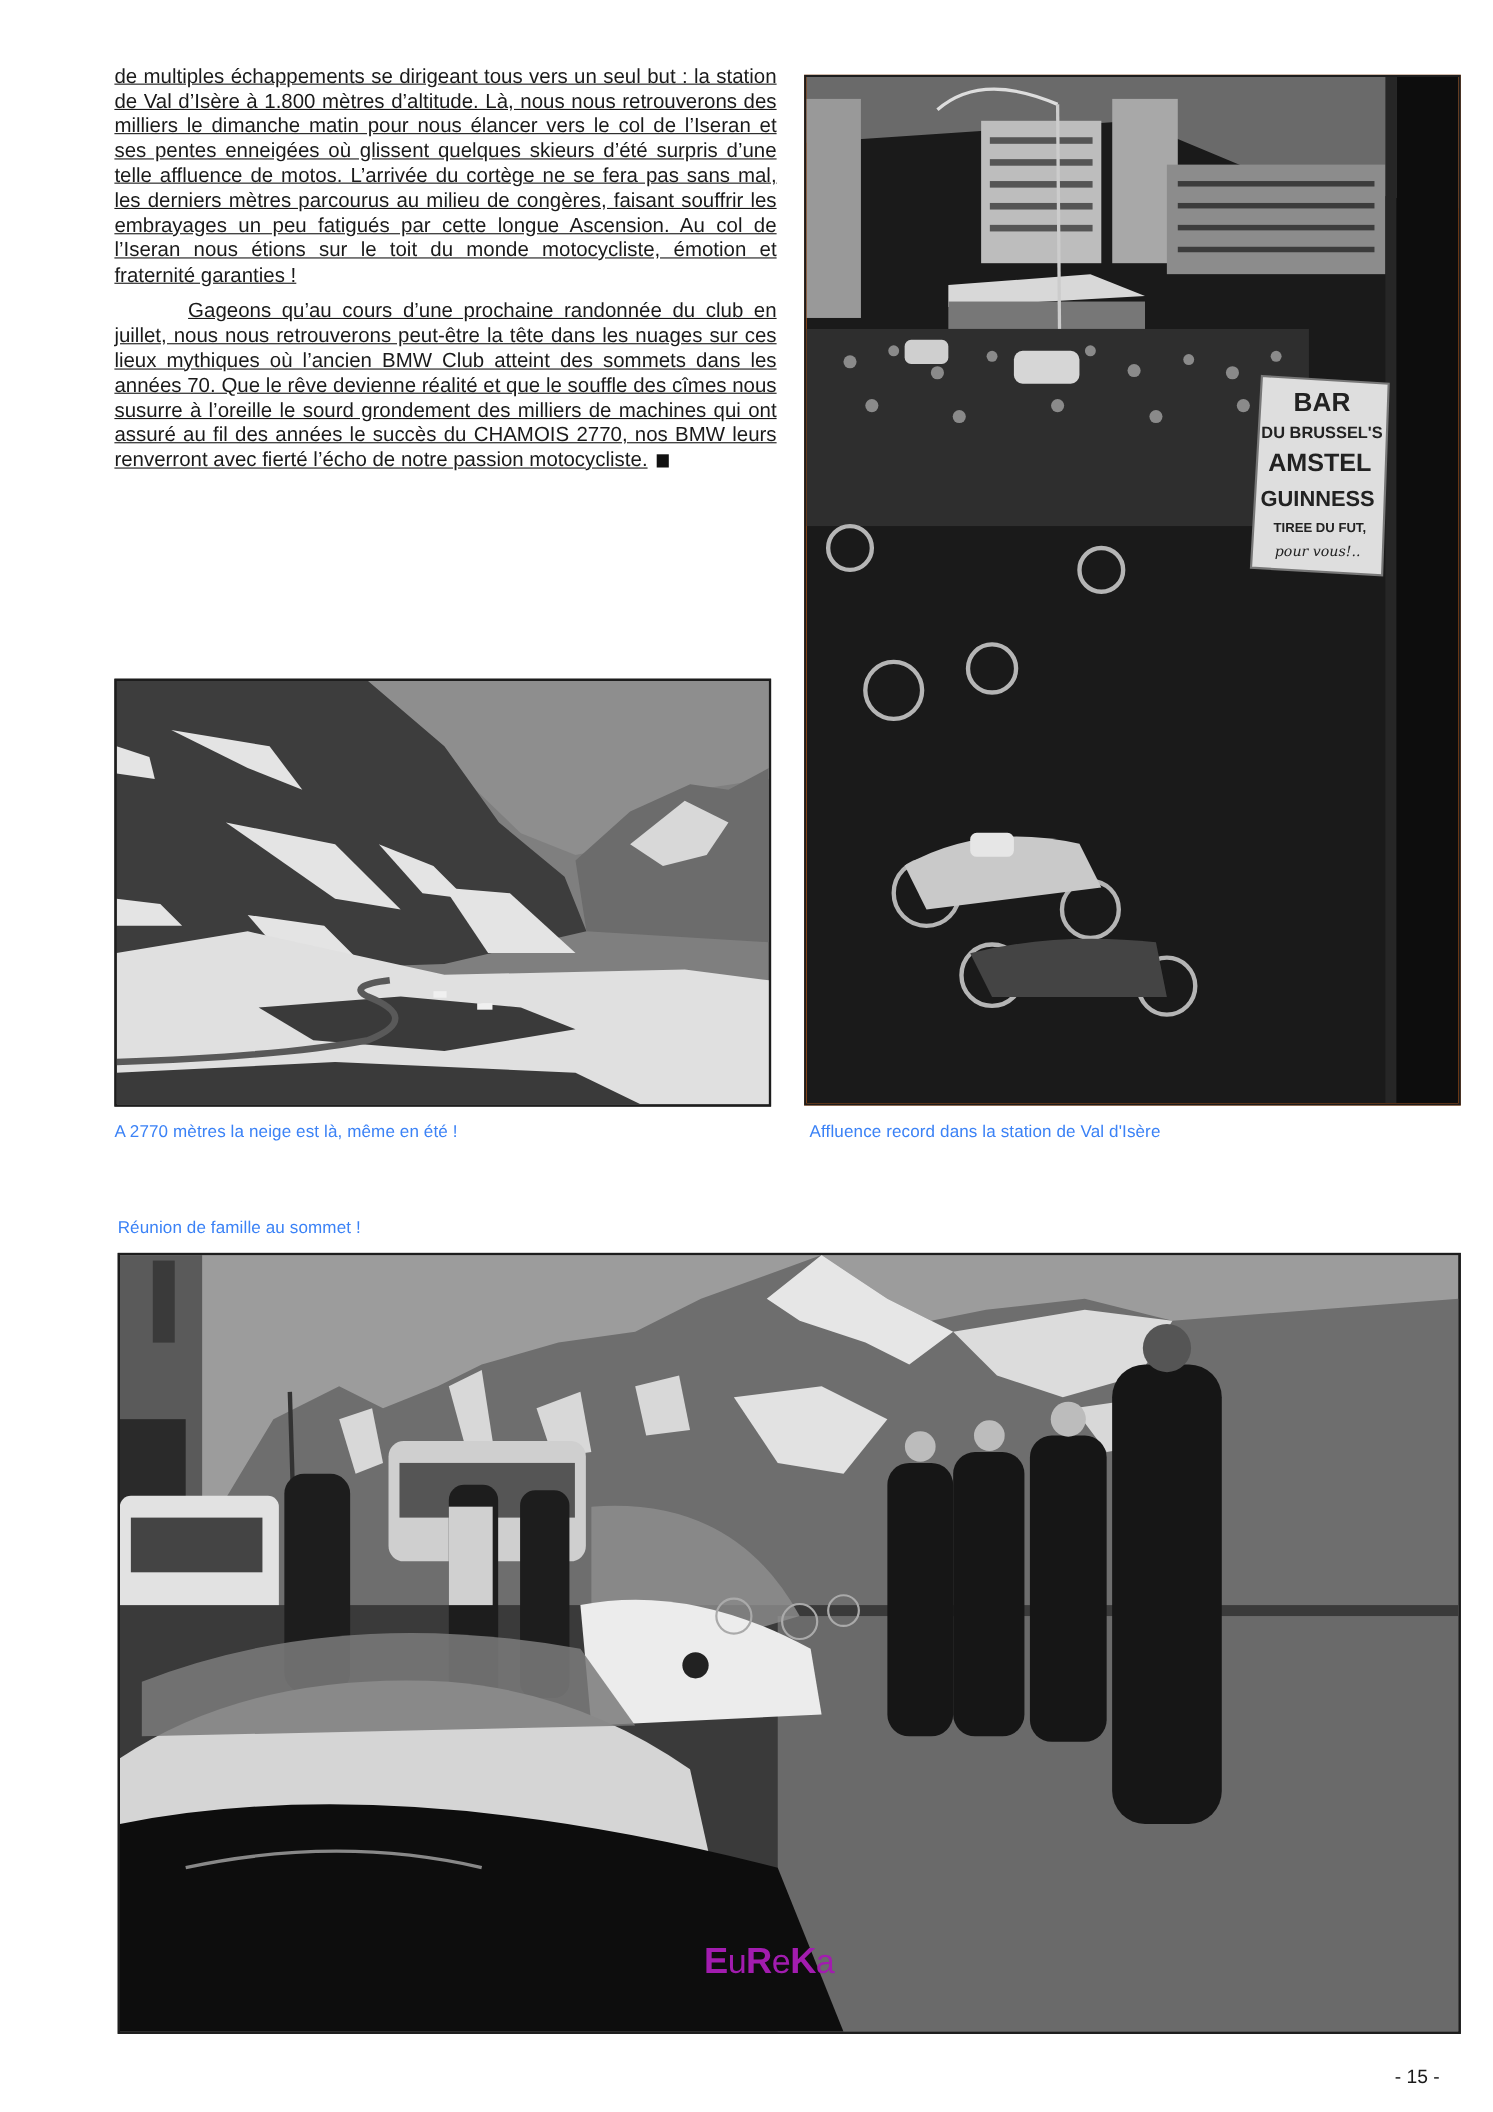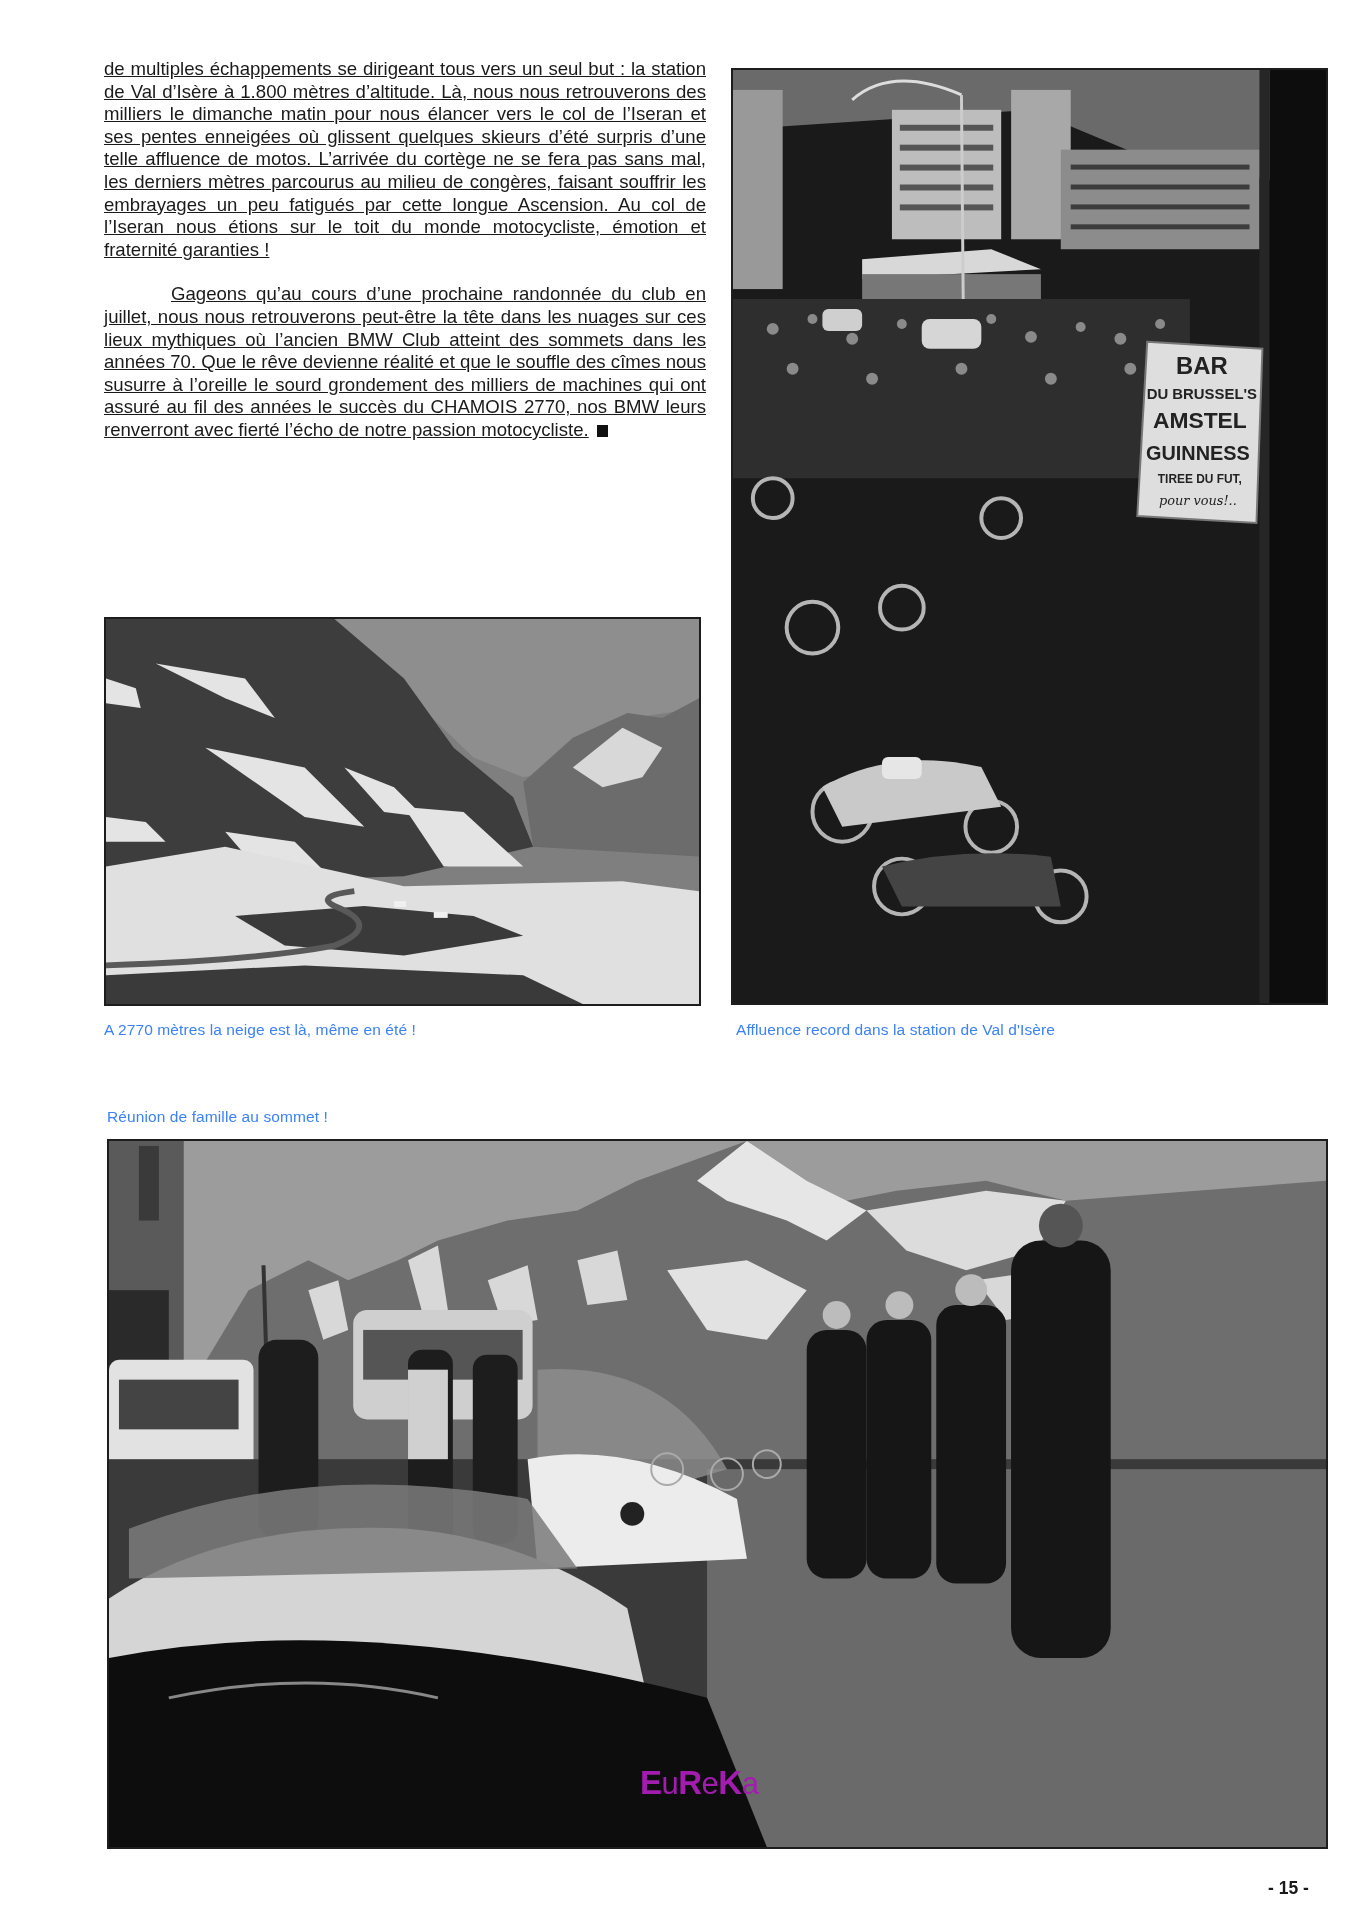--- a/index.html
+++ b/index.html
@@ -2,42 +2,42 @@
 <html><head>
   <meta charset="utf-8">
   <style>
     html, body { margin: 0; padding: 0; background: #ffffff; }
     body { width: 1357px; height: 1920px; position: relative; overflow: hidden;
            font-family: "Liberation Sans", sans-serif; color: #1a1a1a; }
 
     .text-column { position: absolute; left: 104px; top: 58px; width: 602px;
                    font-size: 18.6px; line-height: 22.6px; text-align: justify; }
     .text-column p { margin: 0; text-decoration: underline; }
-    .text-column p + p { margin-top: 22px; text-indent: 67px; }
+    .text-column p + p { margin-top: 10px; text-indent: 67px; }
     .end-mark { display: inline-block; width: 11px; height: 12px; background: #111;
                 margin-left: 8px; vertical-align: -1px; }
 
     .photo { position: absolute; overflow: hidden; background: #222; border: 2px solid #1d1d1d;
              box-sizing: border-box; }
     .photo svg { display: block; width: 100%; height: 100%; }
     #photo-resort   { left: 731px;  top: 68px;   width: 597px; height: 937px; background:#f97316; }
     #photo-mountain { left: 104px;  top: 617px;  width: 597px; height: 389px; }
     #photo-summit   { left: 107px;  top: 1139px; width: 1221px; height: 710px; }
 
     .caption { position: absolute; font-size: 15.5px; color: #3b82f6;
                letter-spacing: 0.1px; }
     #caption-mountain { left: 104px; top: 1021px; }
     #caption-resort   { left: 736px; top: 1021px; text-align: right; }
     #caption-summit   { left: 107px; top: 1108px; text-align: center; }
 
     .footer-left  { position: absolute; left: 107px; top: 1878px; font-weight: bold; font-size: 17.5px; margin-top: 44px; }
     .footer-logo  { position: absolute; left: 640px; top: 1764px; font-size: 31px; letter-spacing: -0.5px; color: #a21caf; }
     .footer-logo .b { font-weight: bold; font-size: 33px; }
     .footer-logo .n { font-weight: normal; }
-    .footer-right { position: absolute; left: 1268px; top: 1878px; font-weight: bold; font-size: 17.5px; }
+    .footer-right { position: absolute; left: 1268px; top: 1878px; font-weight: normal; font-size: 17.5px; }
   </style>
 </head>
 <body>
 
 <div class="text-column">
   <p>de multiples échappements se dirigeant tous vers un seul but : la station de Val d’Isère à 1.800 mètres d’altitude. Là, nous nous retrouverons des milliers le dimanche matin pour nous élancer vers le col de l’Iseran et ses pentes enneigées où glissent quelques skieurs d’été surpris d’une telle affluence de motos. L’arrivée du cortège ne se fera pas sans mal, les derniers mètres parcourus au milieu de congères, faisant souffrir les embrayages un peu fatigués par cette longue Ascension. Au col de l’Iseran nous étions sur le toit du monde motocycliste, émotion et fraternité garanties !</p>
   <p><span>Gageons qu’au cours d’une prochaine randonnée du club en juillet, nous nous retrouverons peut-être la tête dans les nuages sur ces lieux mythiques où l’ancien BMW Club atteint des sommets dans les années 70. Que le rêve devienne réalité et que le souffle des cîmes nous susurre à l’oreille le sourd grondement des milliers de machines qui ont assuré au fil des années le succès du CHAMOIS 2770, nos BMW leurs renverront avec fierté l’écho de notre passion motocycliste.</span><span class="end-mark"></span></p>
 </div>
 
 <div class="photo" id="photo-resort">

